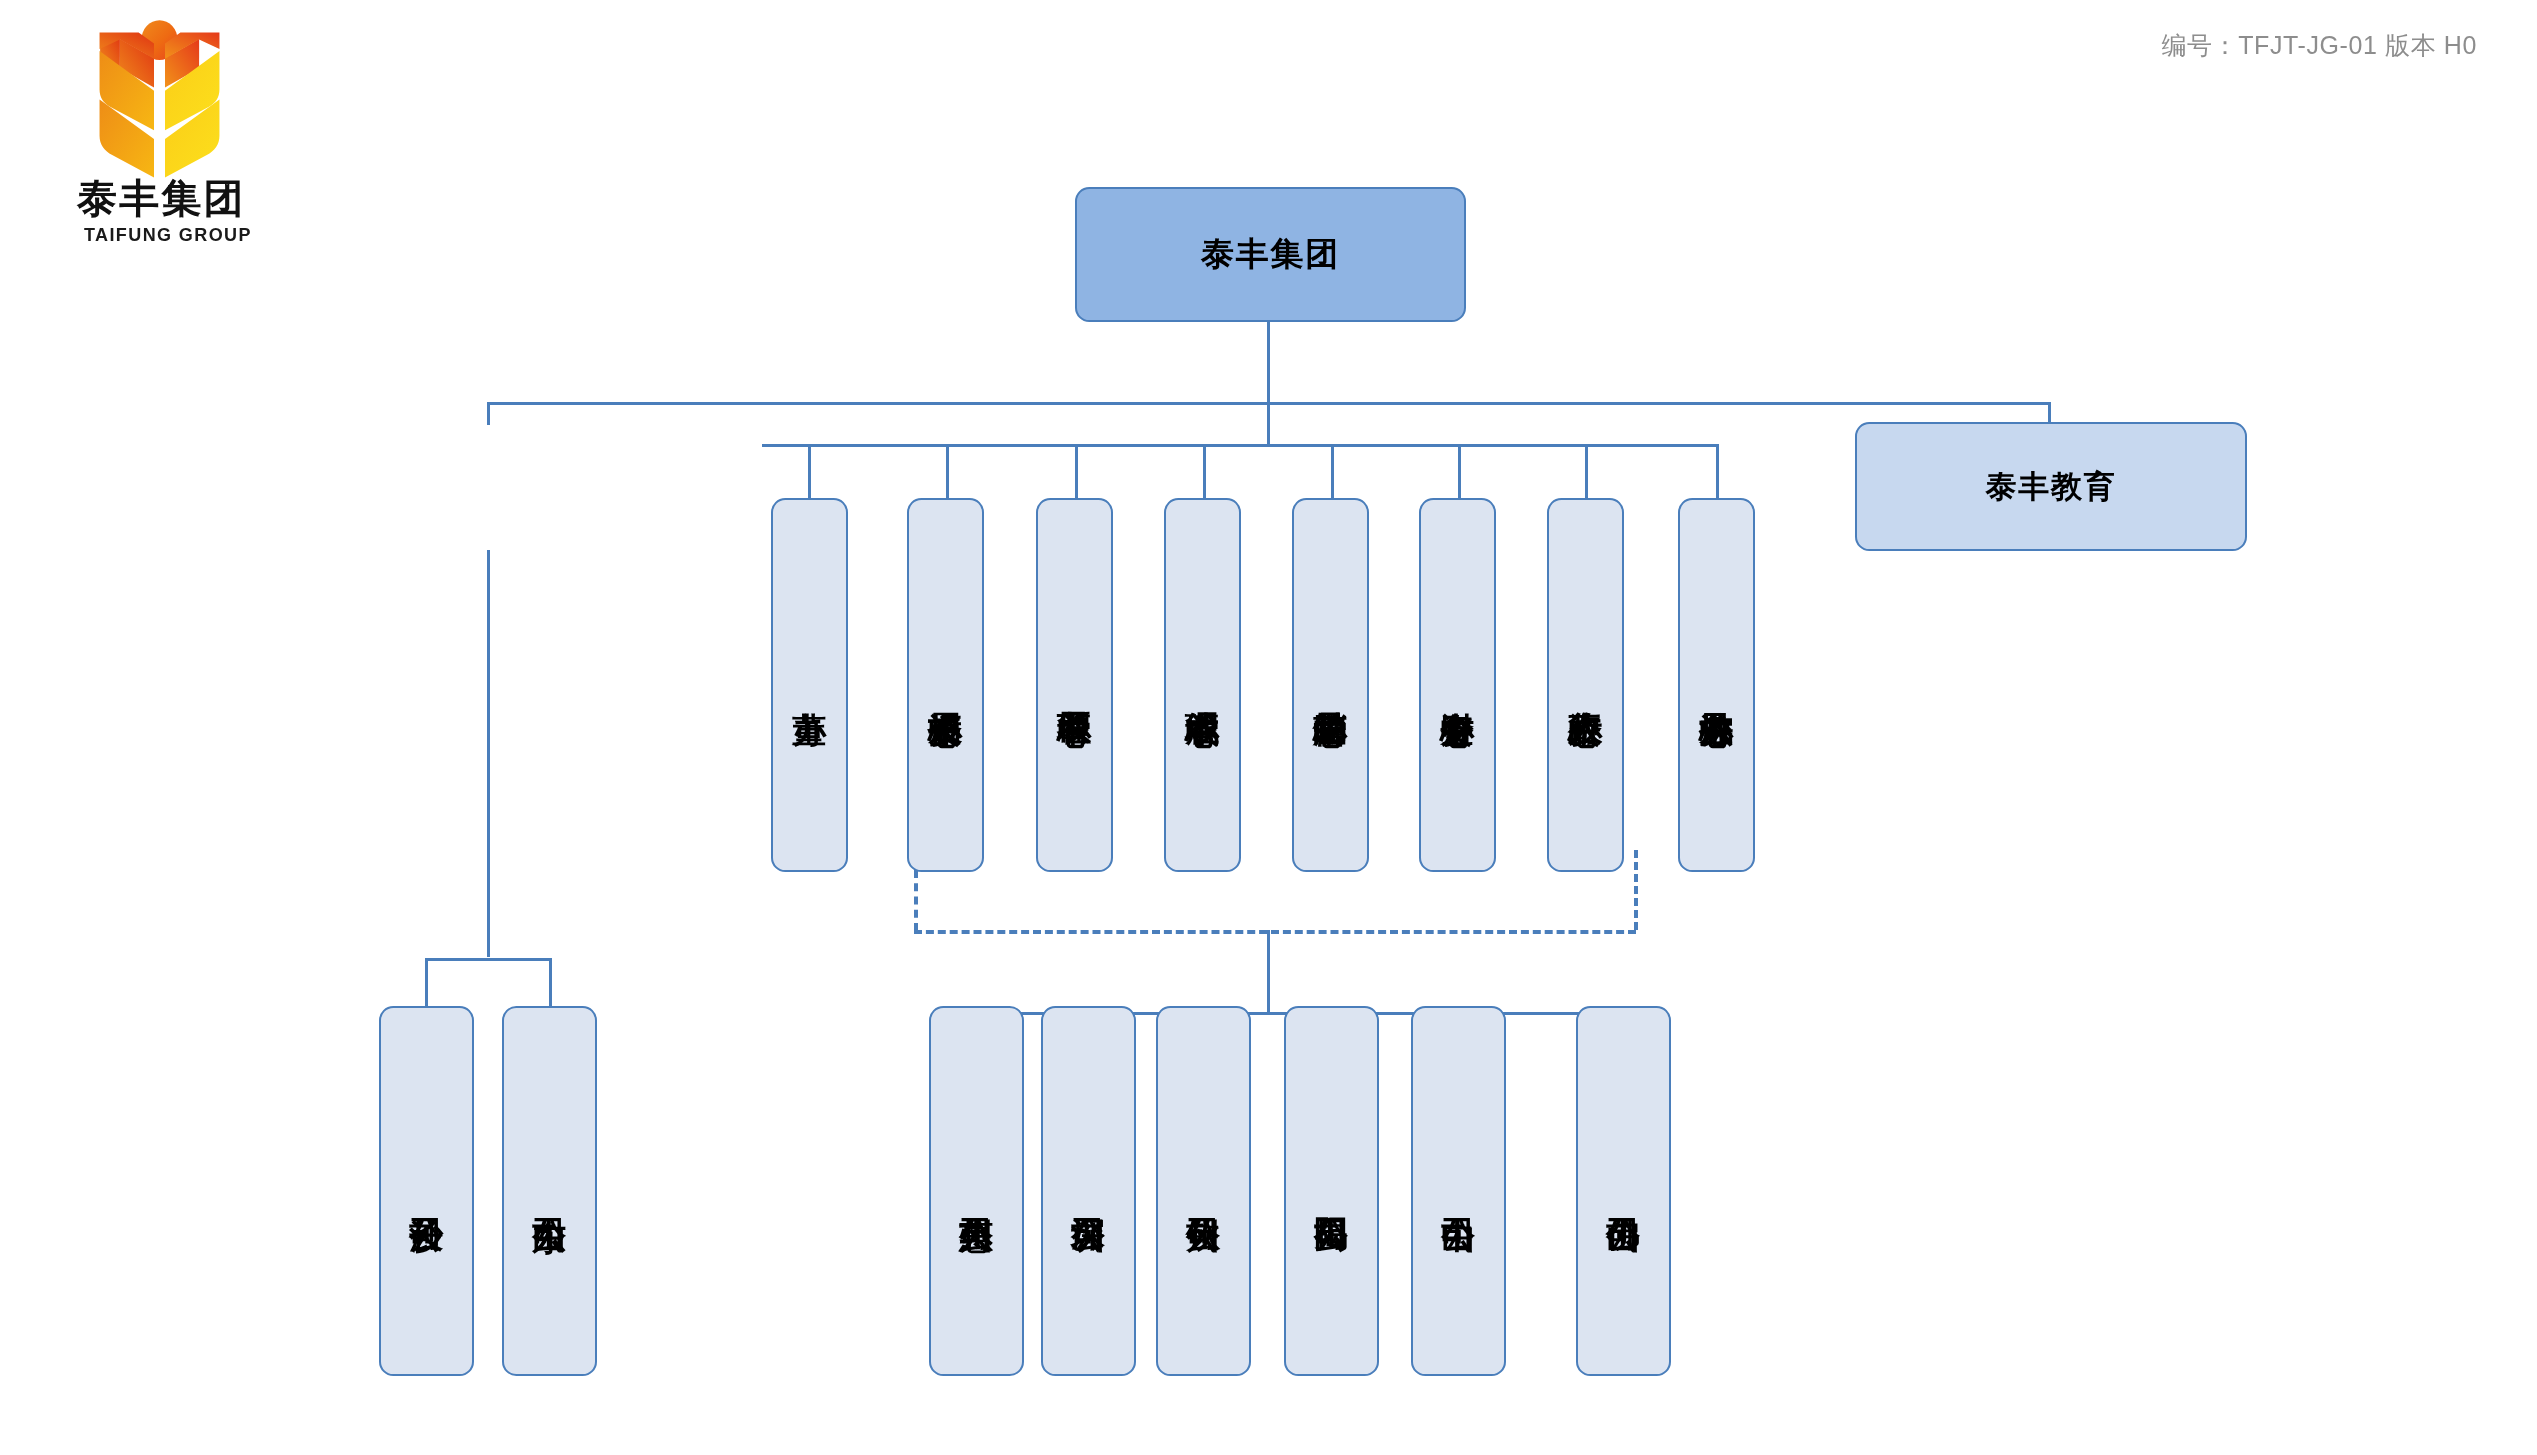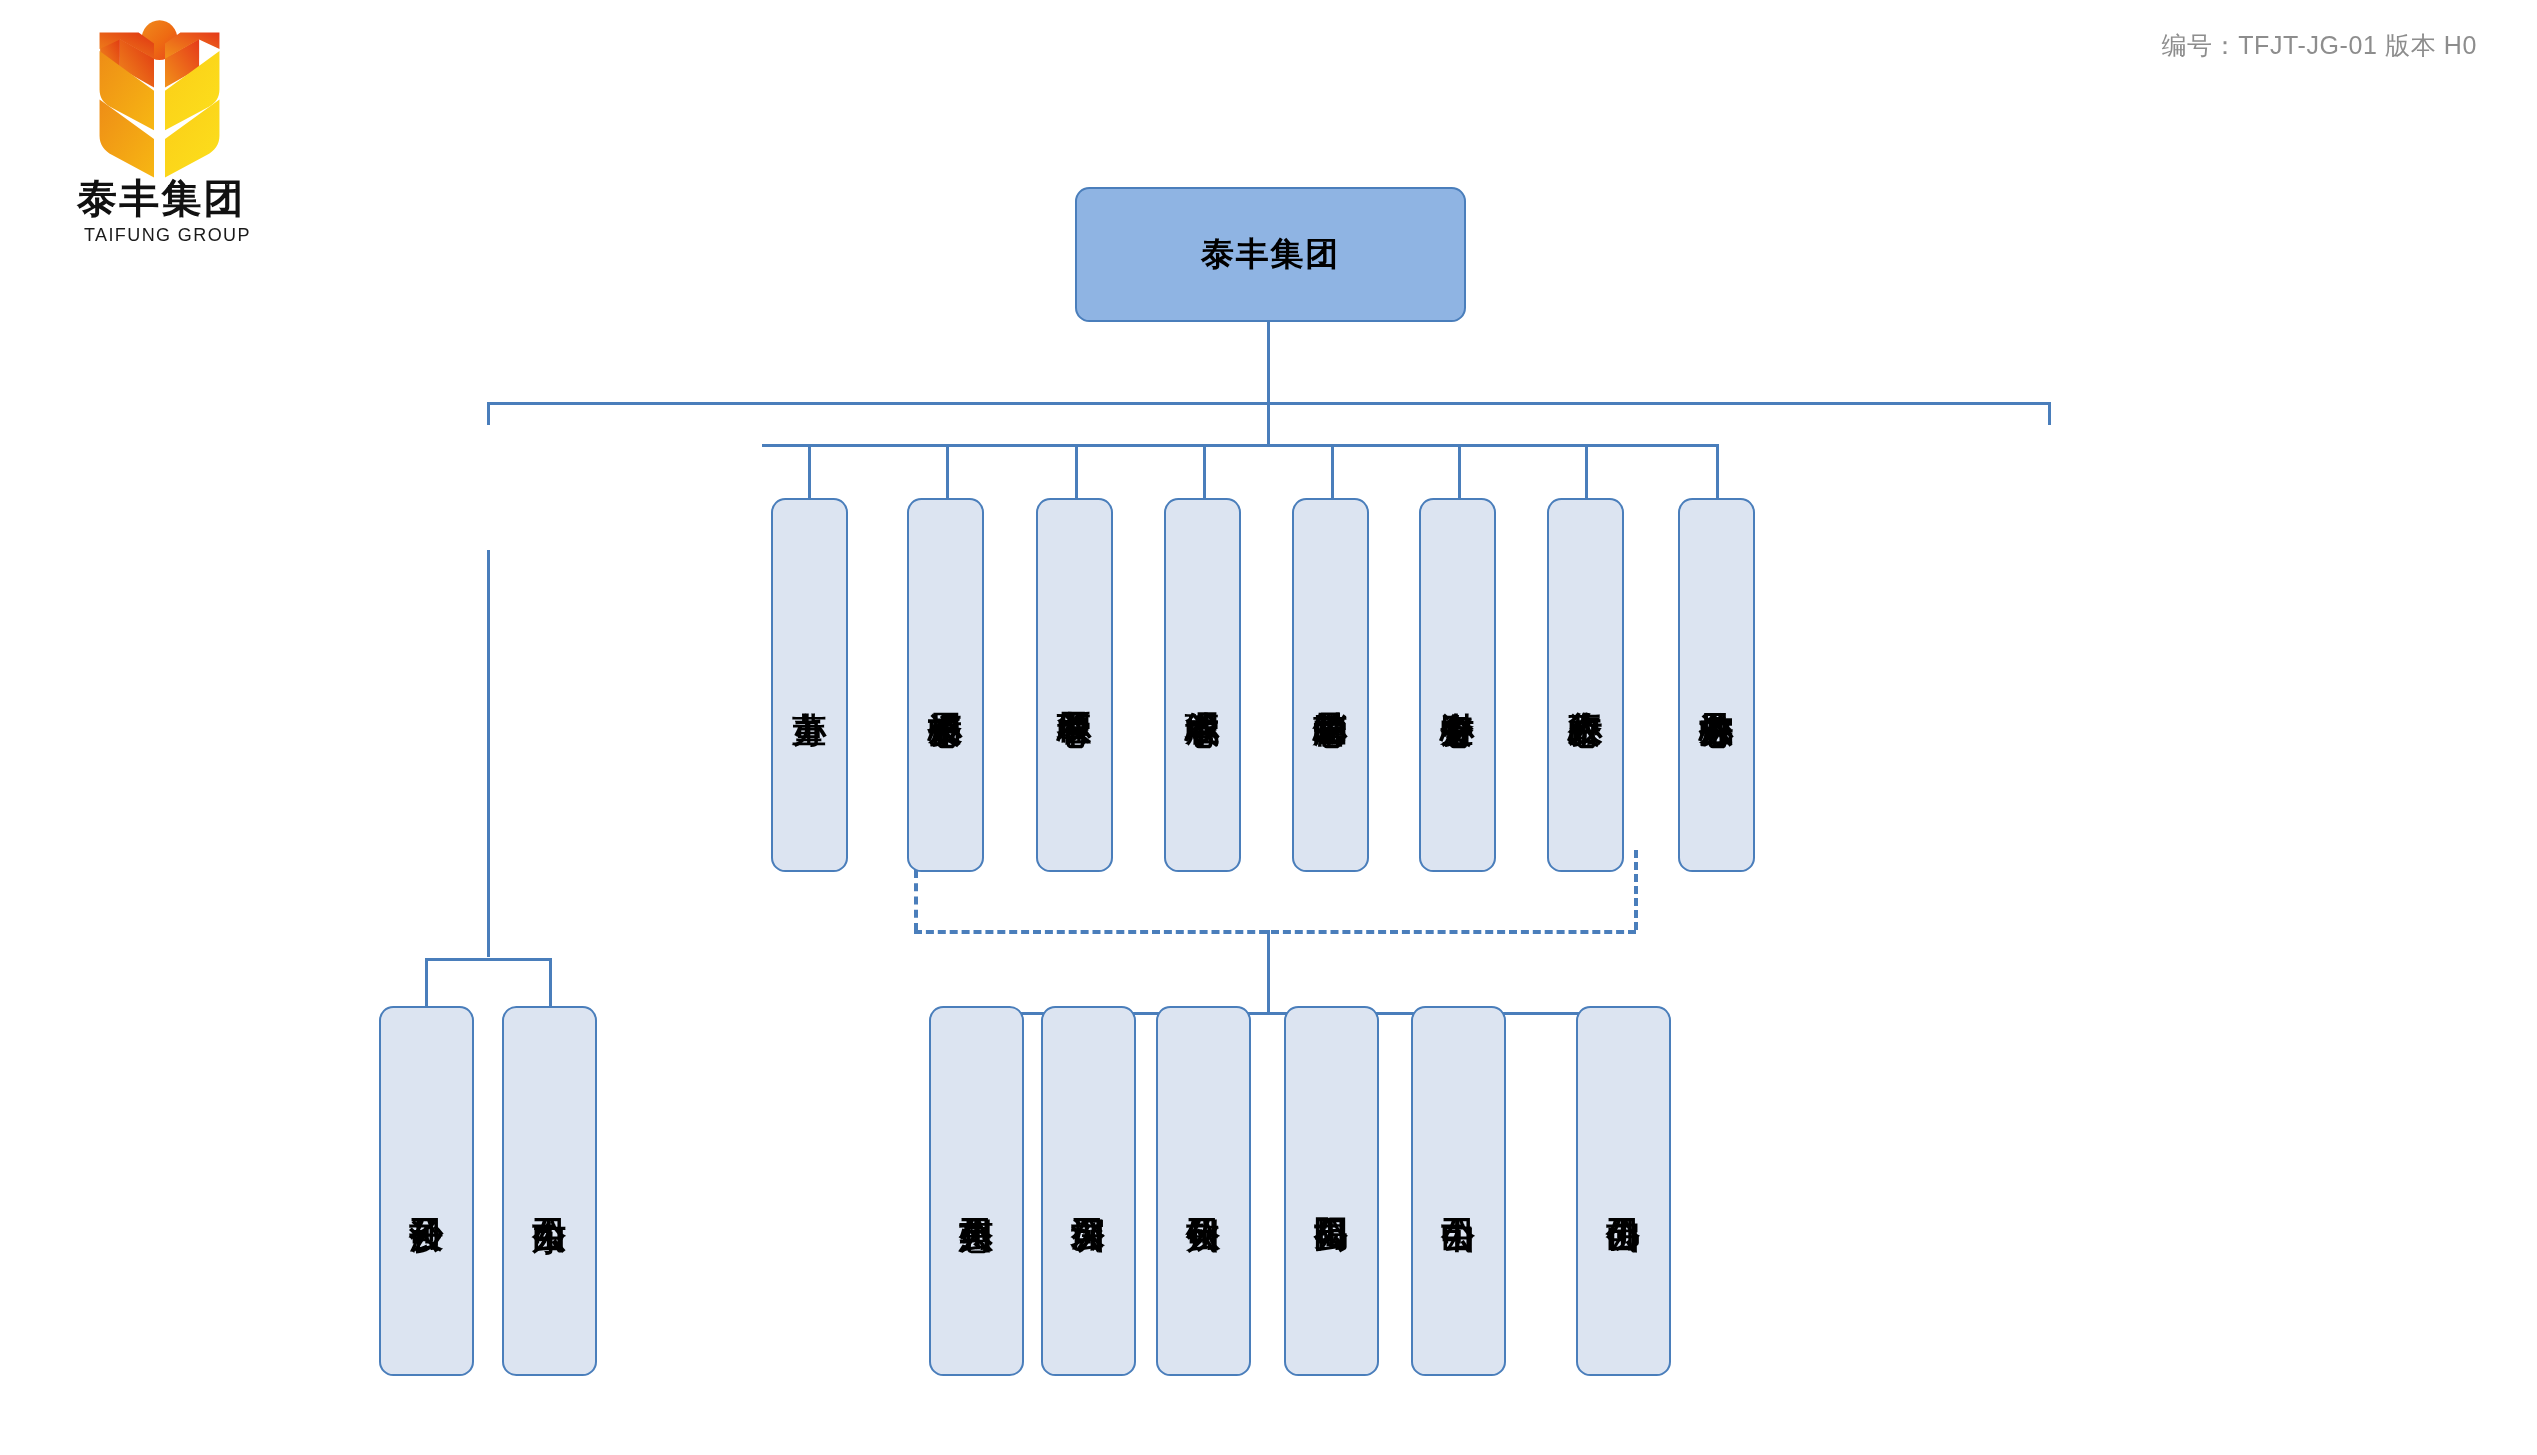--- a/index.html
+++ b/index.html
@@ -23,21 +23,21 @@
   
   .logo{position:absolute;left:44px;top:16.5px;width:231px;height:231px;}
   .logo svg{display:block;}
   .logo-cn{
     position:absolute;left:33px;top:154px;
     font-size:40px;font-weight:bold;color:#111;
     letter-spacing:2.2px;white-space:nowrap;
   }
   .logo-en{
     position:absolute;left:40px;top:208px;
-    font-size:18px;font-weight:normal;color:#1a1a1a;
+    font-size:18px;font-weight:bold;color:#1a1a1a;
     letter-spacing:1.4px;white-space:nowrap;
   }
 
   
   .node{
     position:absolute;
     box-sizing:border-box;
     border:2.8px solid #4A7EBB;
     border-radius:14.3px;
     display:flex;align-items:center;justify-content:center;
@@ -167,20 +167,21 @@
   <div class="ln v" style="left:976px;top:1012px;height:50px;"></div>
   <div class="ln v" style="left:1088px;top:1012px;height:50px;"></div>
   <div class="ln v" style="left:1203px;top:1012px;height:50px;"></div>
   <div class="ln v" style="left:1331px;top:1012px;height:50px;"></div>
   <div class="ln v" style="left:1458px;top:1012px;height:50px;"></div>
   <div class="ln v" style="left:1623px;top:1012px;height:50px;"></div>
 
   <div class="node root" style="left:1075px;top:187px;width:391px;height:135px;">泰丰集团</div>
 
 
+  <div class="node div2" style="left:1855px;top:422px;width:392px;height:129px;">泰丰教育</div>
 
   <div class="node dept" style="left:771px;top:498px;width:77px;height:374px;">董办</div>
   <div class="node dept" style="left:907px;top:498px;width:77px;height:374px;">投资拓展中心</div>
   <div class="node dept" style="left:1036px;top:498px;width:77px;height:374px;">项目管理中心</div>
   <div class="node dept" style="left:1164px;top:498px;width:77px;height:374px;">成本管理中心</div>
   <div class="node dept" style="left:1292px;top:498px;width:77px;height:374px;">品牌营销中心</div>
   <div class="node dept" style="left:1419px;top:498px;width:77px;height:374px;">资金财务中心</div>
   <div class="node dept" style="left:1547px;top:498px;width:77px;height:374px;">人资行政中心</div>
   <div class="node dept" style="left:1678px;top:498px;width:77px;height:374px;">风控法务中心</div>
 

